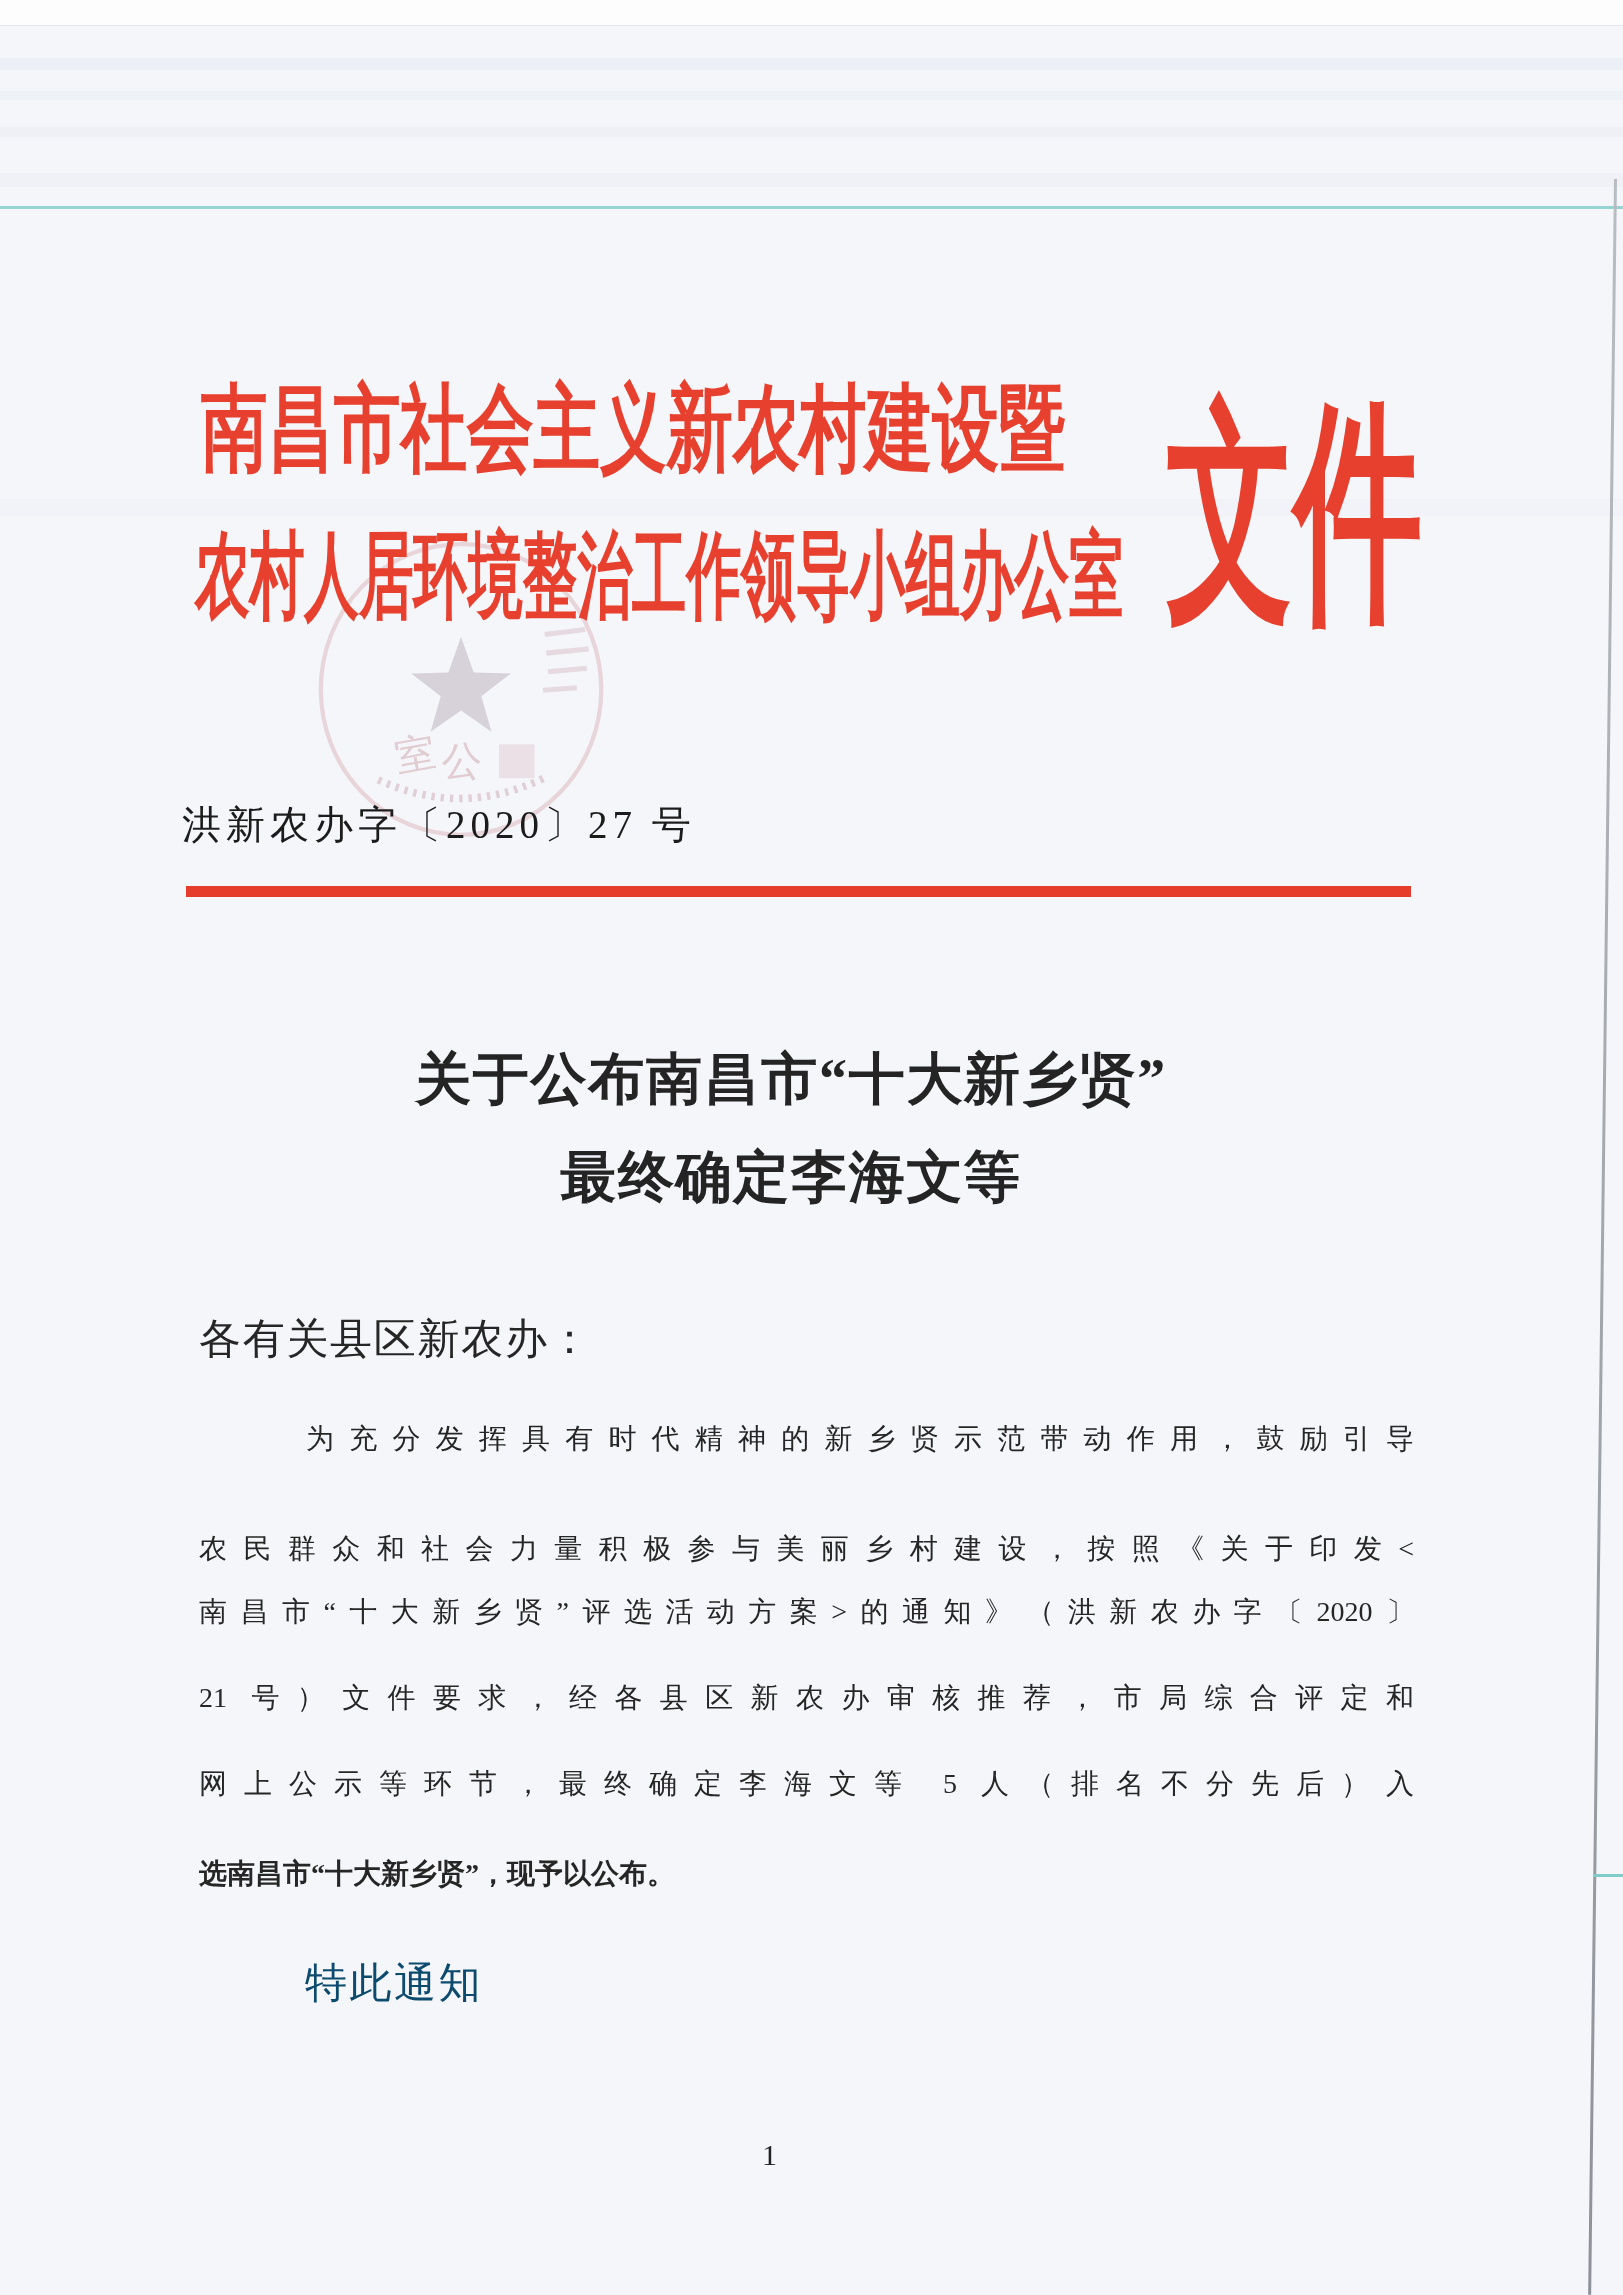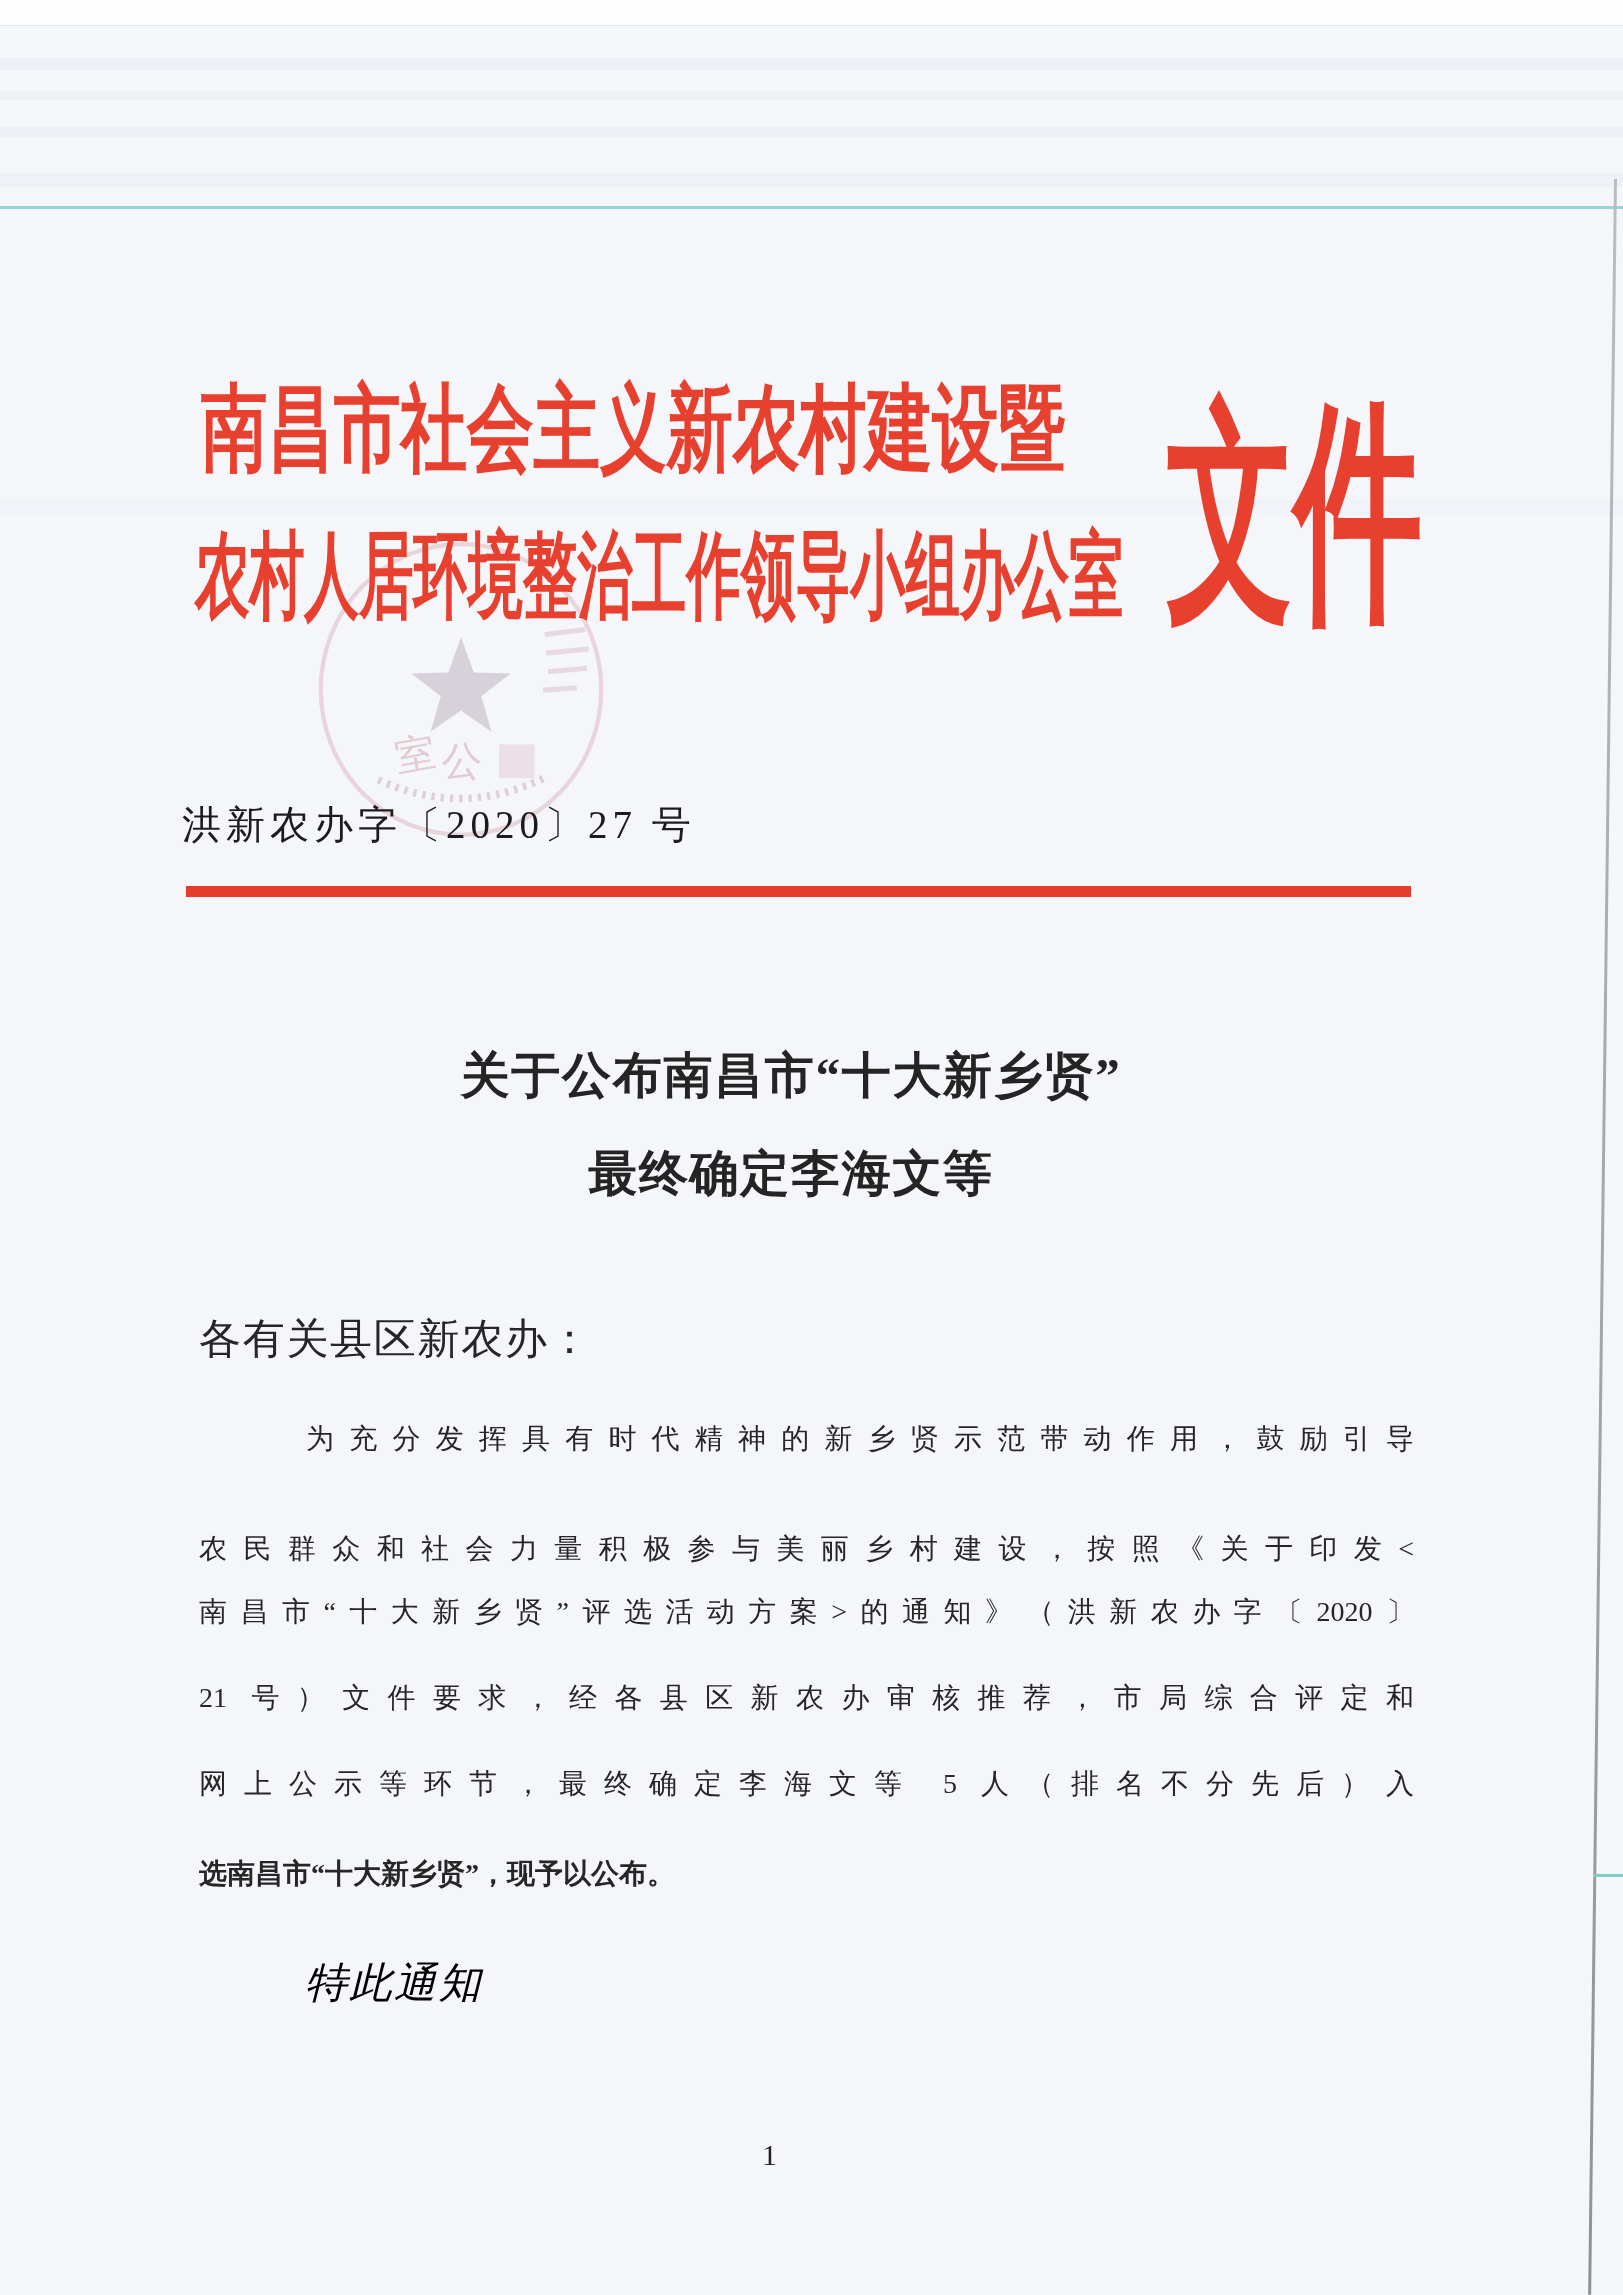--- a/index.html
+++ b/index.html
@@ -22,30 +22,30 @@
   .org-line{color:#e8402f;font-weight:bold;white-space:nowrap;transform-origin:0 0;}
   .org1{left:201px;top:382px;font-size:95px;transform:scaleX(0.70);}
   .org2{left:195px;top:529px;font-size:95px;transform:scaleX(0.575);}
   .doc-type{left:1166px;top:396px;font-size:237px;font-weight:bold;color:#e8402f;
     white-space:nowrap;transform:scaleX(0.54);transform-origin:0 0;}
   .doc-number{left:182px;top:805px;width:1218px;text-align:left;
     font-size:39px;letter-spacing:5px;color:#1c1c1c;}
   .red-rule{left:186px;top:886px;width:1225px;height:11px;background:#e63c2c;}
   
   .doc-title{left:182px;width:1218px;text-align:center;font-weight:bold;
-    color:#242424;font-size:49px;letter-spacing:1.7px;white-space:nowrap;}
+    color:#242424;font-size:56px;letter-spacing:1.7px;white-space:nowrap;}
   .title1{top:1051px;}
   .title2{top:1149px;}
   
   .salutation{left:199px;top:1318px;font-size:42px;color:#262626;letter-spacing:1.7px;}
   .body-line{left:199px;width:1215px;font-size:28px;color:#262626;
     text-align:justify;text-align-last:justify;text-justify:inter-character;}
   .body-line.first{text-indent:107px;}
   .body-line.last{text-align:right;text-align-last:left;font-weight:bold;}
-  .closing{left:305px;top:1962px;font-size:42px;color:#000000;letter-spacing:2.5px;font-style:italic;}
+  .closing{left:305px;top:1962px;font-size:42px;color:#0c4a6e;letter-spacing:2.5px;}
   .page-num{left:702px;top:2140px;width:135px;text-align:center;font-size:30px;color:#222;}
   
   .seal{left:298px;top:526px;width:321px;height:332px;}
 </style>
 </head>
 <body>
 
 <div class="abs top-white"></div>
 <div class="abs noise-band" style="top:58px;height:12px;"></div>
 <div class="abs noise-band" style="top:91px;height:8.5px;opacity:.8;"></div>

